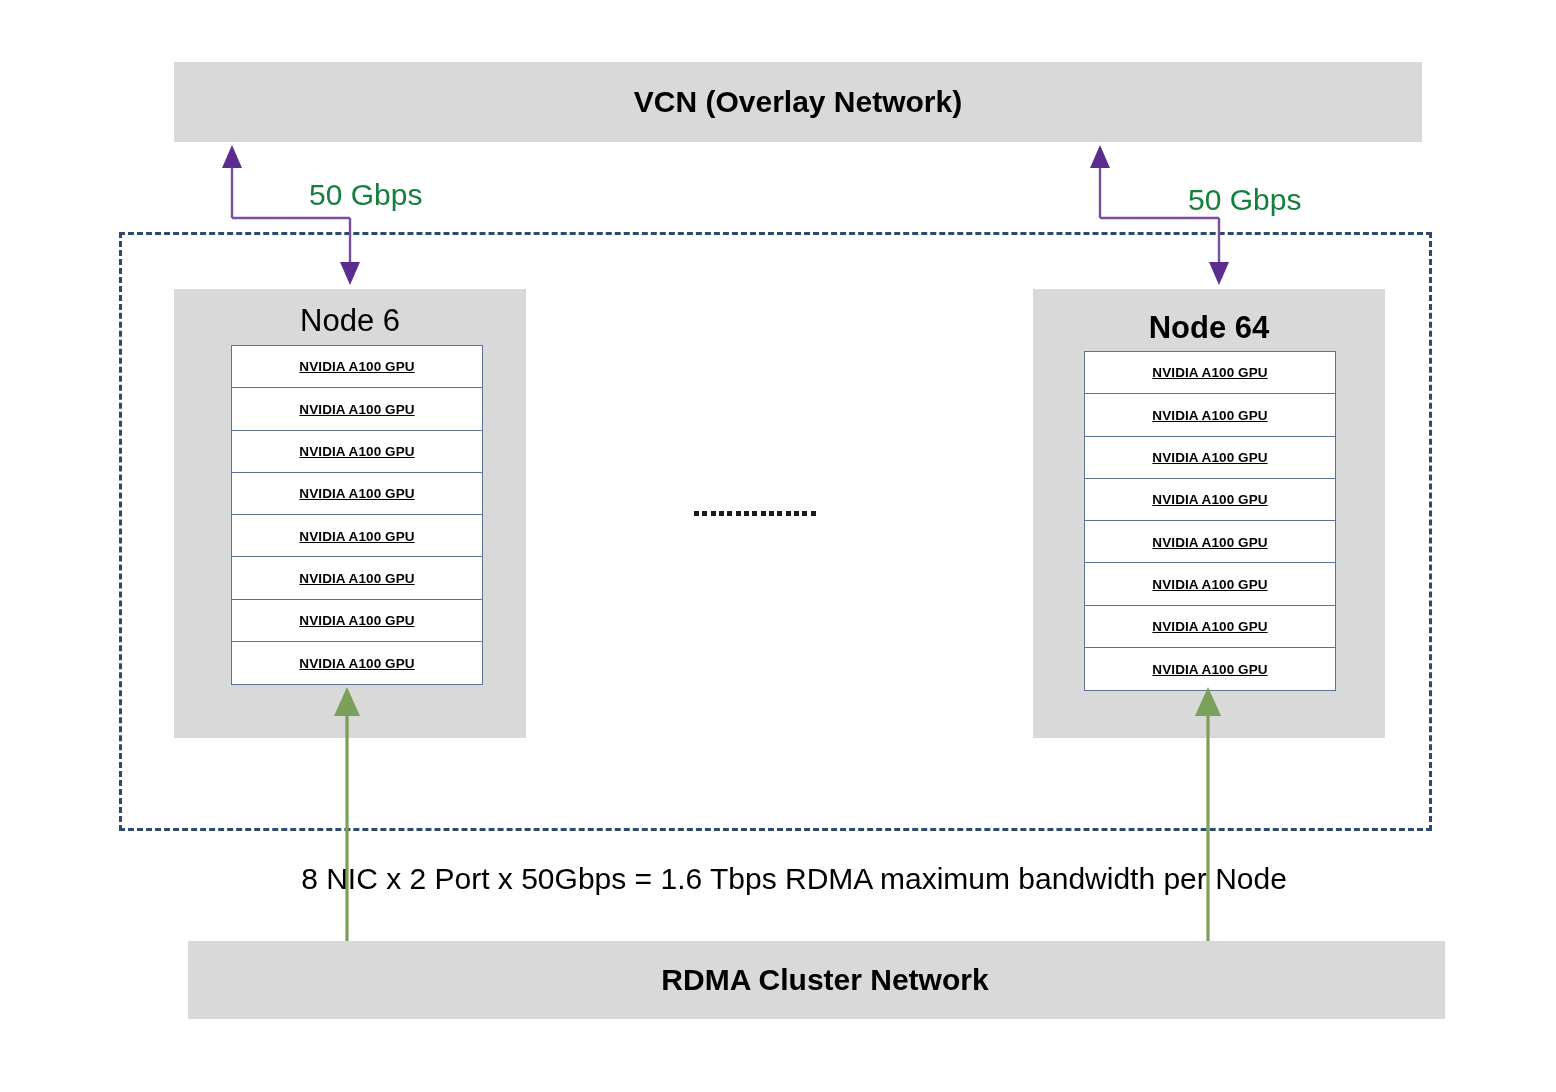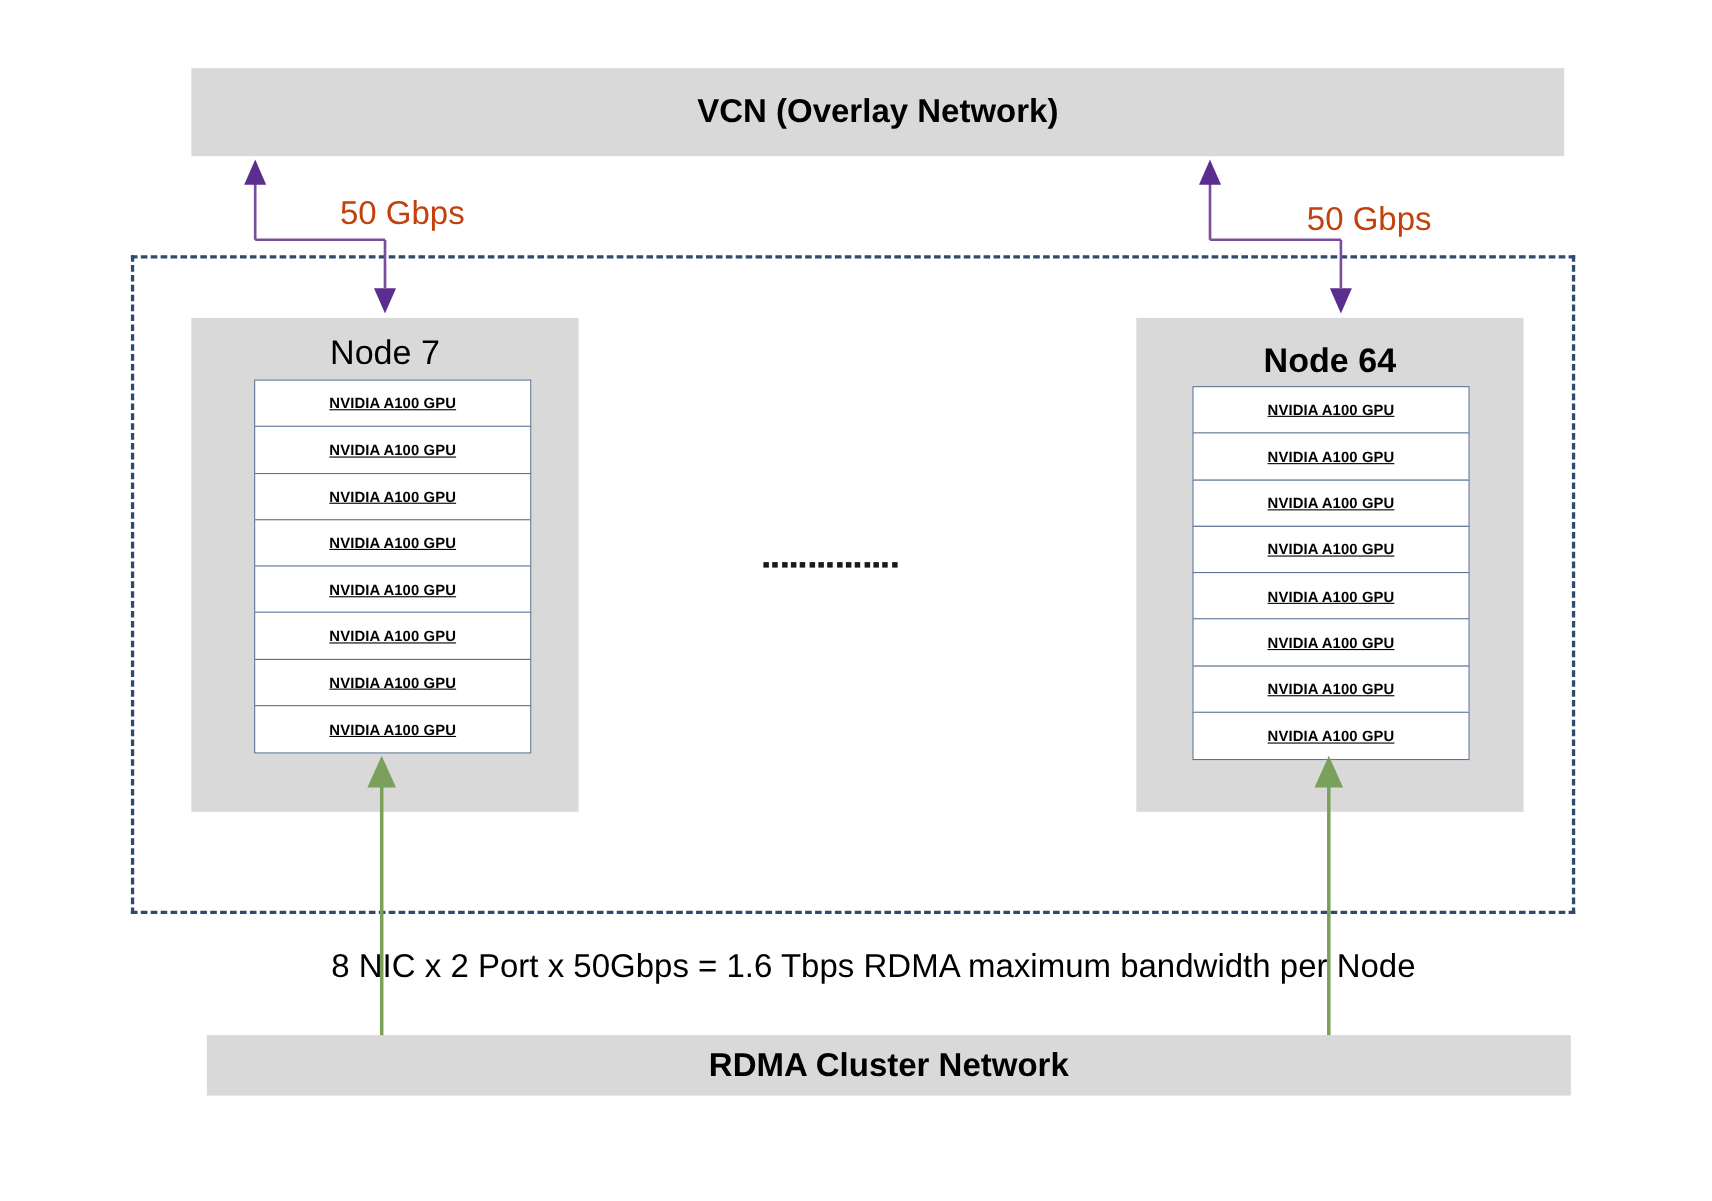--- a/index.html
+++ b/index.html
@@ -34,22 +34,23 @@
     left: 158px;
     top: 62px;
     width: 1248px;
     height: 80px;
     font-size: 30px;
   }
   #rdma-bar {
     left: 172px;
     top: 941px;
     width: 1240px;
-    height: 55px;
-    font-size: 30px;
+    height: 78px;
+    font-size: 30px;
+    padding-left: 17px;
   }
 
   
   #cluster-boundary {
     position: absolute;
     left: 103px;
     top: 232px;
     width: 1313px;
     height: 599px;
     border: 3px dashed #2f4a6d;
@@ -146,21 +147,21 @@
     left: 0;
     top: 0;
     width: 1556px;
     height: 1092px;
     pointer-events: none;
   }
 
   
   .bw-label {
     position: absolute;
-    color: #c2410c;
+    color: #15803d;
     font-size: 30px;
     font-weight: 400;
     white-space: nowrap;
   }
   #bw-left  { left: 293px;  top: 178px; }
   #bw-right { left: 1172px; top: 183px; }
 
   
   #rdma-caption {
     position: absolute;
@@ -179,21 +180,21 @@
 
 <div id="canvas">
 
   <div class="gray-bar" id="vcn-bar">
     <span>VCN (Overlay Network)</span>
   </div>
 
   <div id="cluster-boundary"></div>
 
   <div class="node-box" id="node-1">
-    <div class="node-title">Node 7</div>
+    <div class="node-title">Node 6</div>
     <div class="gpu-stack">
       <div class="gpu-card">NVIDIA A100 GPU</div>
       <div class="gpu-card">NVIDIA A100 GPU</div>
       <div class="gpu-card">NVIDIA A100 GPU</div>
       <div class="gpu-card">NVIDIA A100 GPU</div>
       <div class="gpu-card">NVIDIA A100 GPU</div>
       <div class="gpu-card">NVIDIA A100 GPU</div>
       <div class="gpu-card">NVIDIA A100 GPU</div>
       <div class="gpu-card">NVIDIA A100 GPU</div>
     </div>

